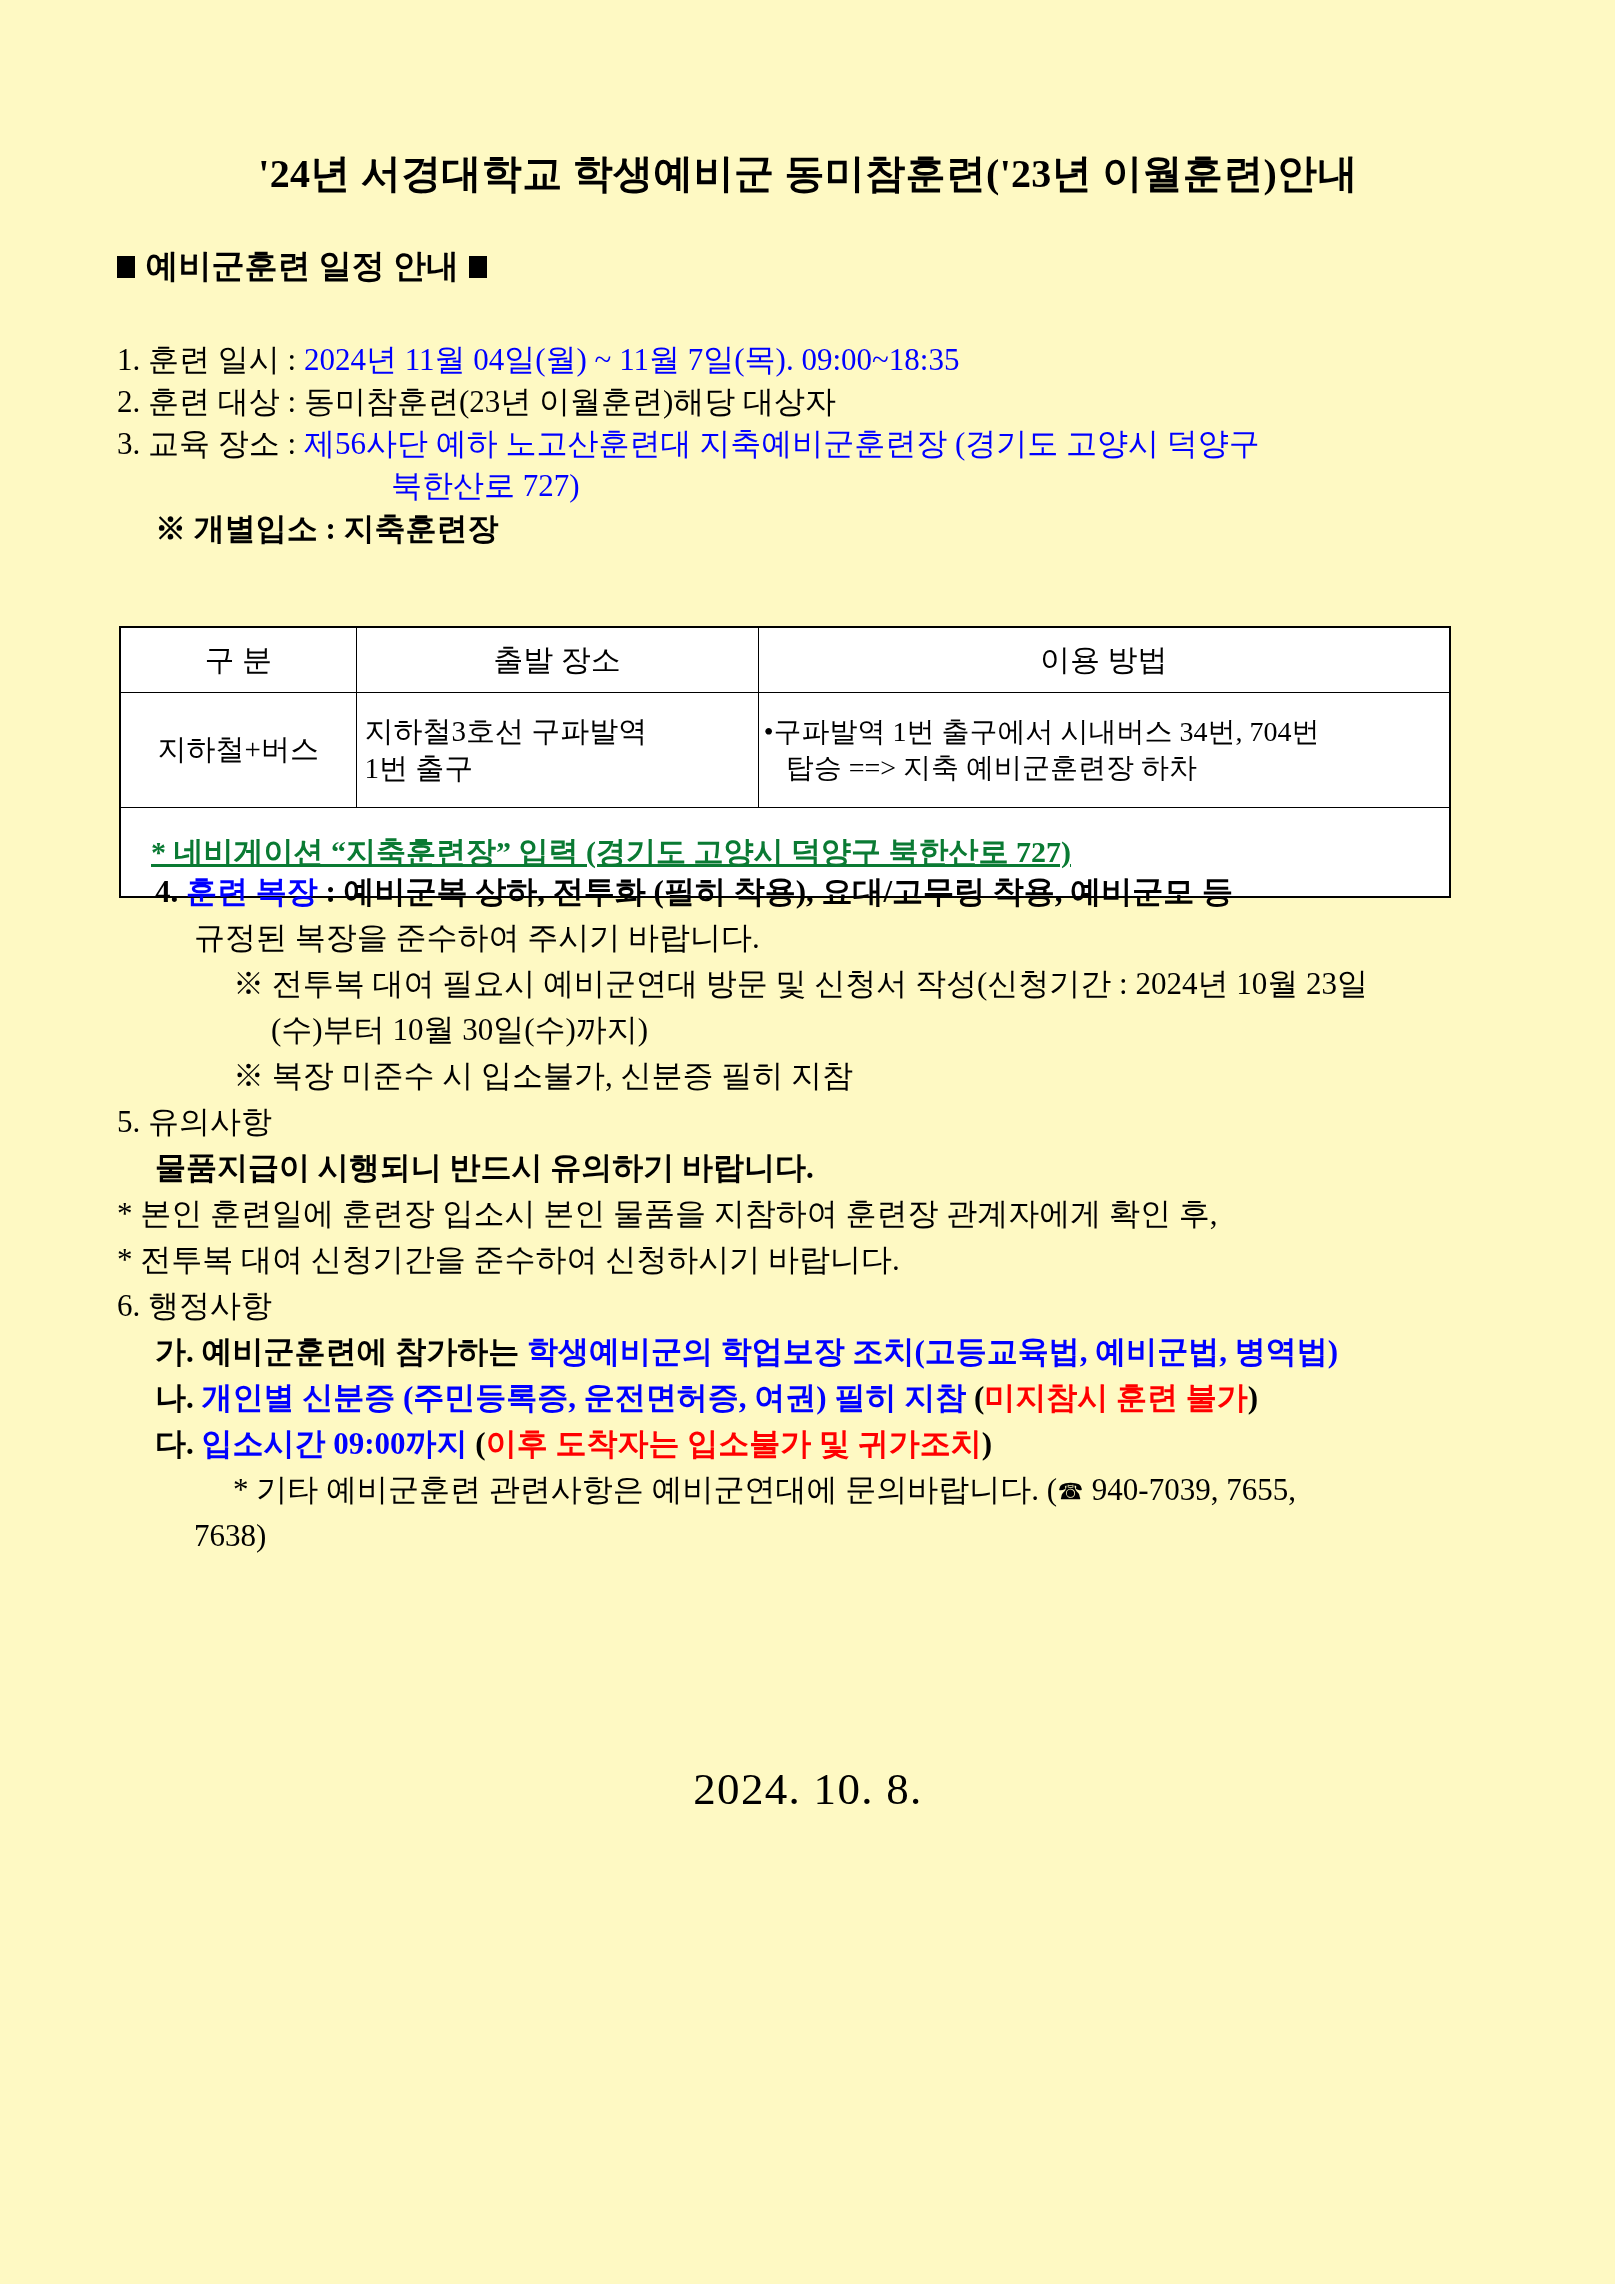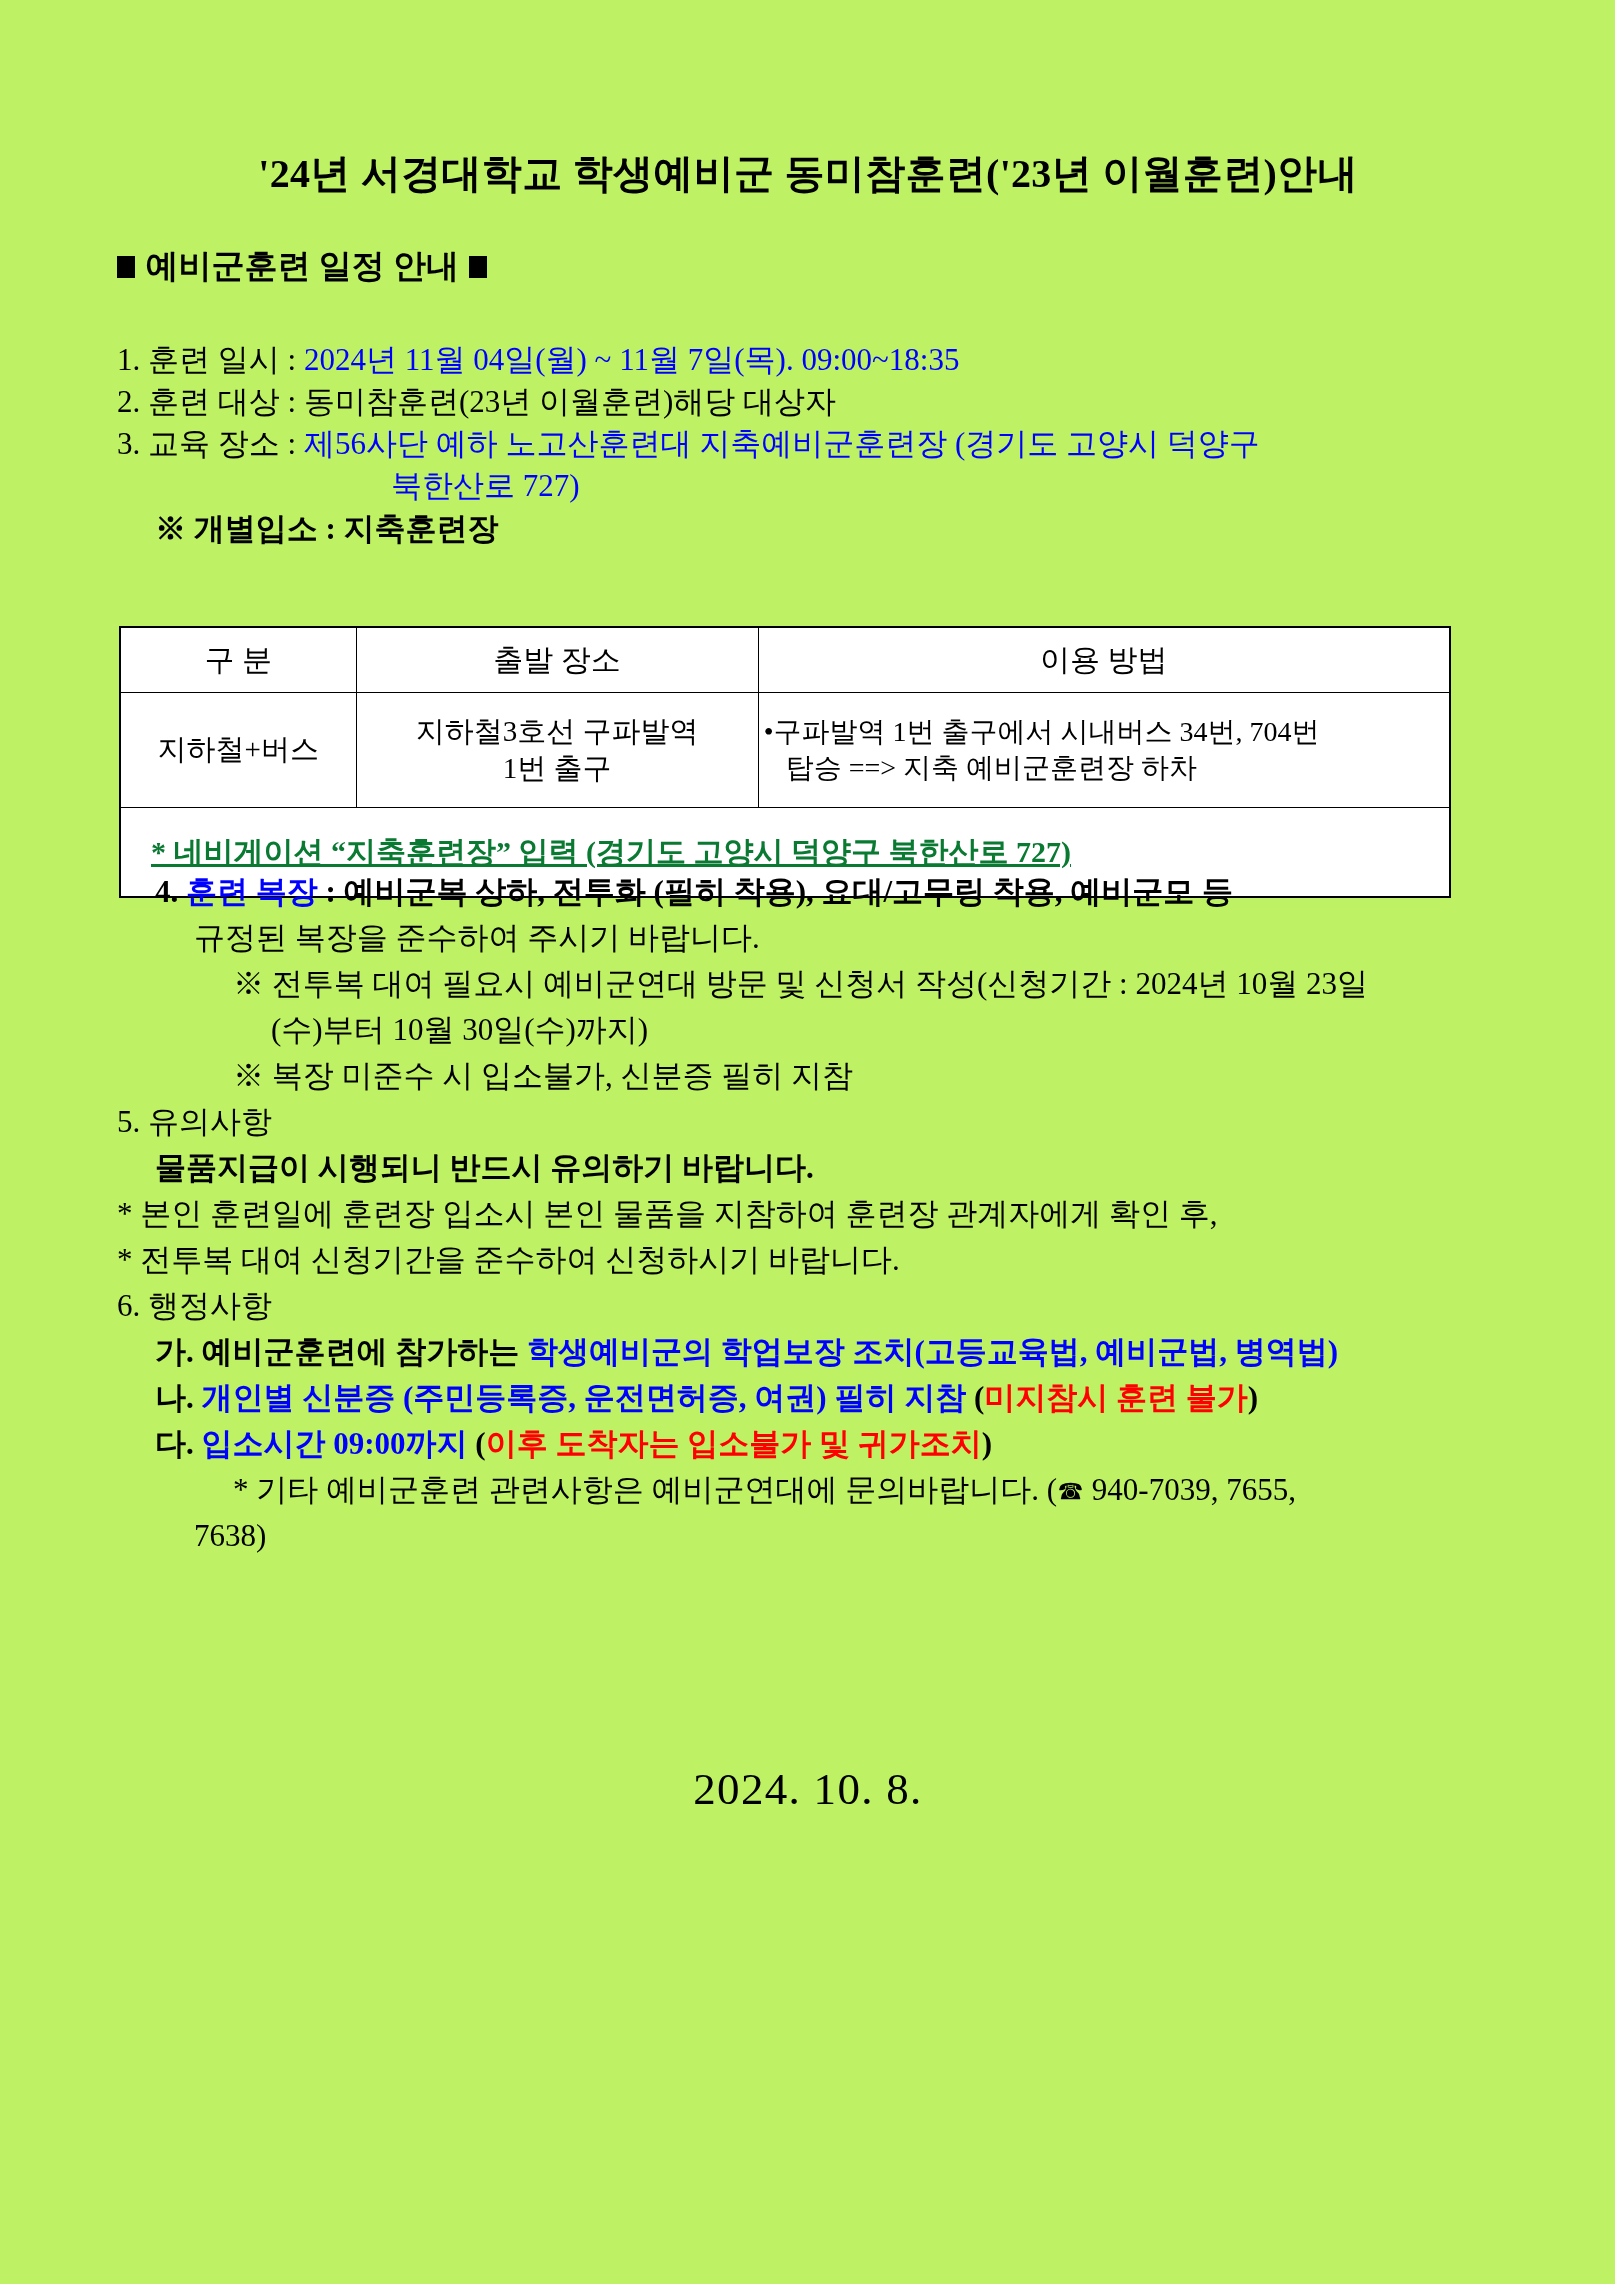--- a/index.html
+++ b/index.html
@@ -9,21 +9,21 @@
     background: #ffffff;
   }
   body {
     font-family: "Liberation Serif", "DejaVu Serif", serif;
     color: #000000;
   }
   #page {
     position: relative;
     width: 1616px;
     height: 2284px;
-    background: #bef264;
+    background: #fef9c3;
     box-sizing: border-box;
     padding: 0;
     overflow: hidden;
   }
 
   
   .blue  { color: #0000ff; }
   .red   { color: #ff0000; }
   .green { color: #0a7a33; }
 
@@ -103,21 +103,21 @@
   #route-table th {
     height: 48px;
     text-align: center;
     font-size: 30px;
   }
   #route-table td.mode {
     height: 98px;
     text-align: center;
   }
   #route-table td.depart {
-    text-align: center;
+    text-align: left;
     line-height: 1.28;
   }
   #route-table td.howto {
     text-align: left;
     padding-left: 5.2px;
     line-height: 1.28;
     font-size: 28px;
   }
   #route-table td.howto .l2 { padding-left: 22px; display: block; }
   #route-table td.navi {

